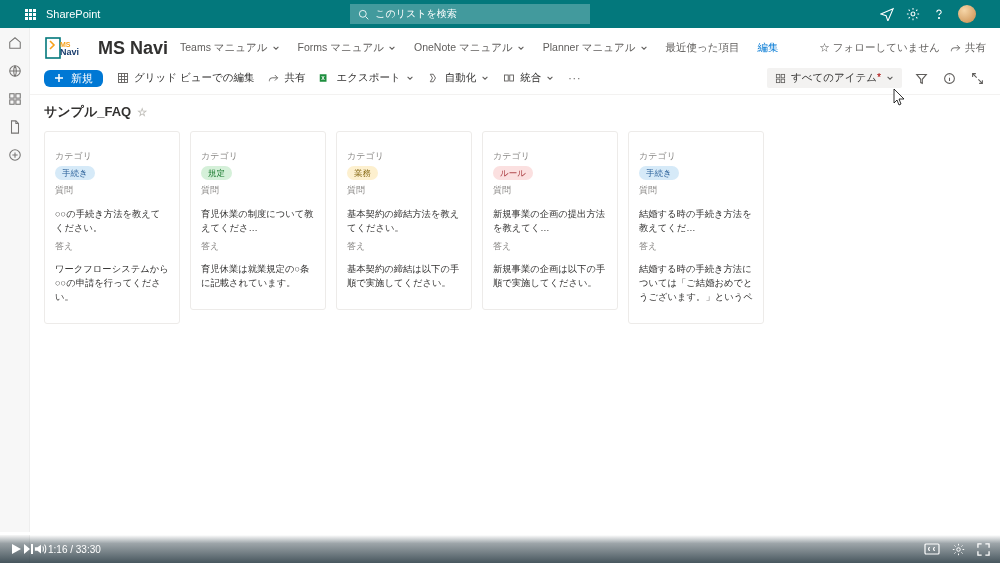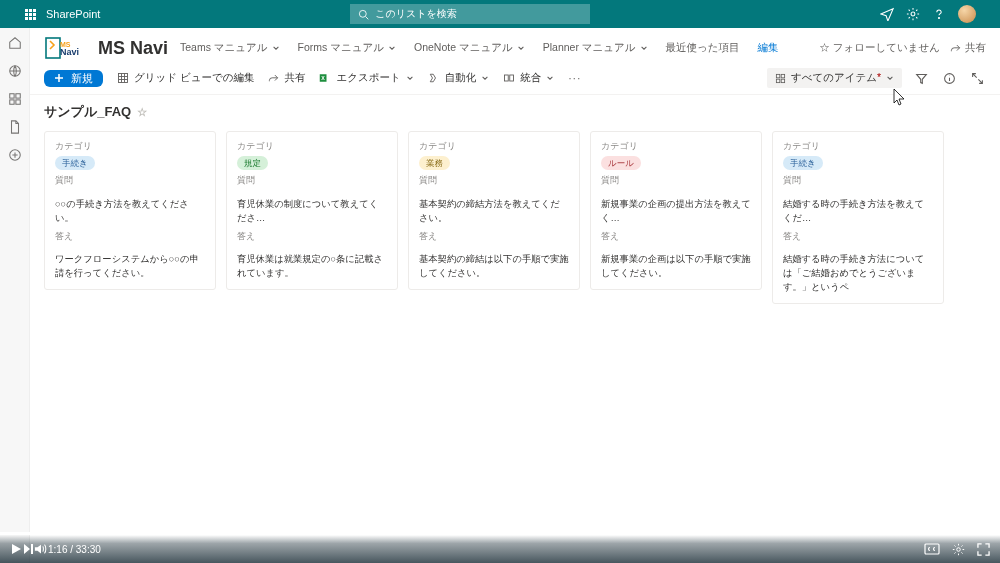--- a/index.html
+++ b/index.html
@@ -41,21 +41,21 @@
 .cmdbar-right { margin-left: auto; display: flex; align-items: center; gap: 10px; }
 .view-btn { background: #f3f2f1; padding: 3px 8px; border-radius: 2px; display: flex; align-items: center; gap: 5px; color: #323130; }
 .iconbtn { width: 18px; height: 18px; display: flex; align-items: center; justify-content: center; color: #605e5c; cursor: pointer; }
 
 
 .listtitle { padding: 8px 14px 4px; font-size: 13px; font-weight: 600; color: #323130; display: flex; align-items: center; gap: 6px; }
 .listtitle .fav { color: #bfbdb8; font-size: 11px; }
 
 
 .cards { display: flex; gap: 10px; padding: 6px 14px; align-items: flex-start; }
-.card { width: 172px; border: 1px solid #edebe9; border-radius: 3px; padding: 8px 10px; font-size: 9.5px; color: #323130; line-height: 1.5; background: #fff; }
+.card { width: 136px; border: 1px solid #edebe9; border-radius: 3px; padding: 18px 10px; font-size: 9.5px; color: #323130; line-height: 1.5; background: #fff; }
 .lbl { color: #8a8886; font-size: 9px; margin-top: 4px; }
 .lbl:first-child { margin-top: 0; }
 .pill { display: inline-block; padding: 1px 7px; border-radius: 8px; font-size: 8.5px; margin-top: 2px; }
 .pill.blue { background: #d6eaf8; color: #2a6099; }
 .pill.green { background: #d5f0d9; color: #1a7a2e; }
 .pill.yellow { background: #fdf0cf; color: #8a6d1a; }
 .pill.red { background: #fbe0e0; color: #a8383d; }
 .txt { margin-top: 10px; font-size: 9.3px; color: #323130; white-space: normal; word-break: break-all; }
 
 

